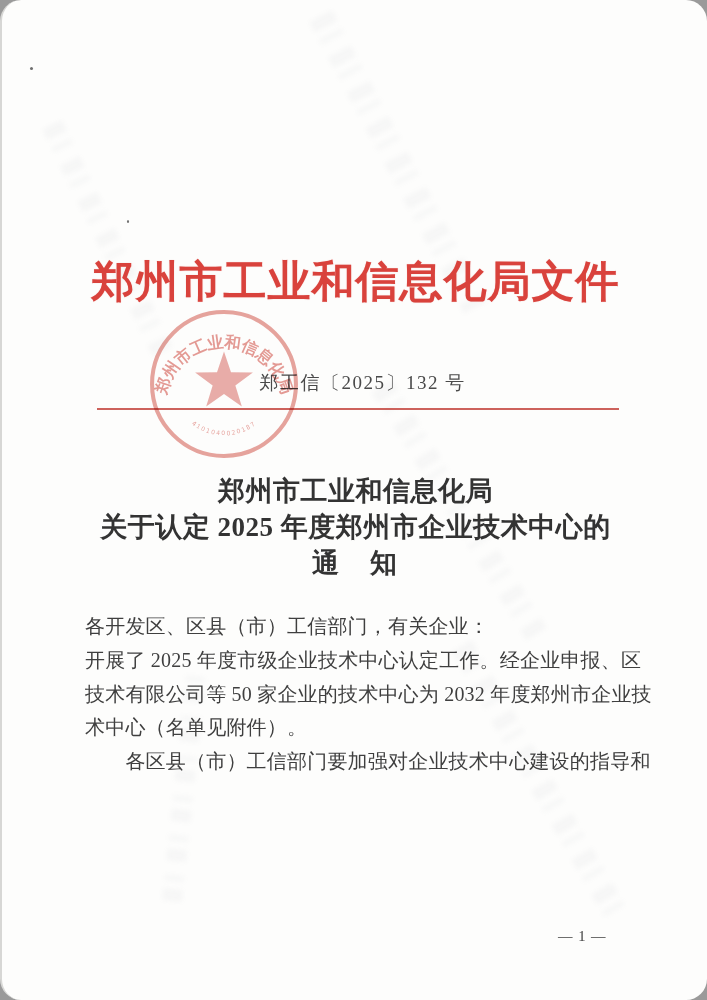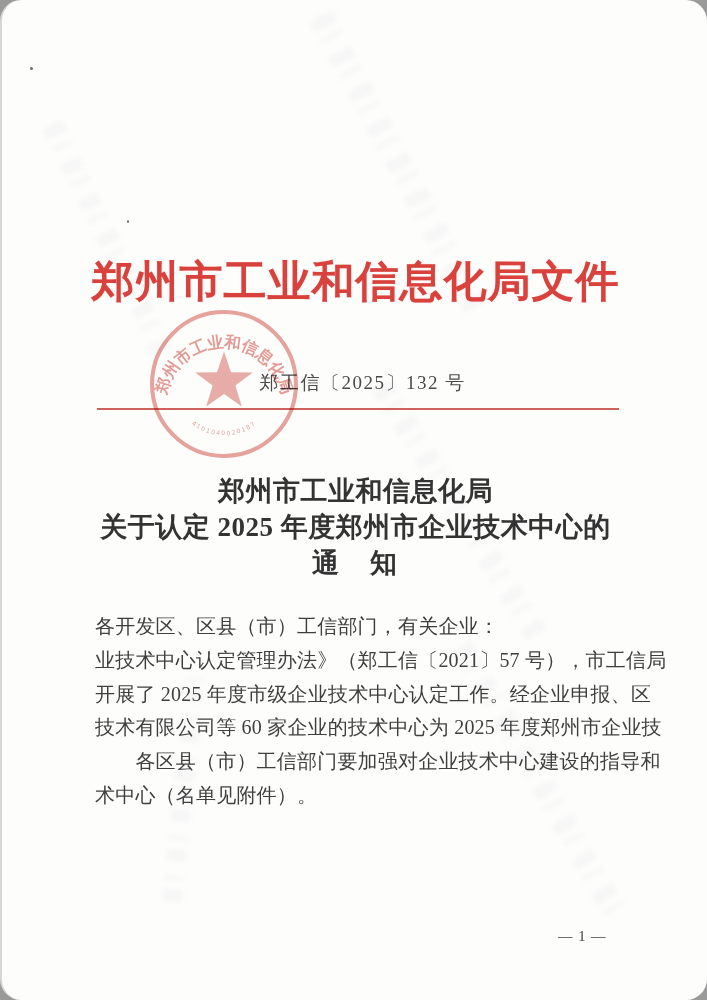--- a/index.html
+++ b/index.html
@@ -82,21 +82,21 @@
     color:var(--title-text);
     font-weight:700;
     font-size:27px;
     line-height:36px;
     letter-spacing:0.5px;
     white-space:nowrap;
   }
   .doc-title .t3{letter-spacing:2px;}
   .body-text{
     position:absolute;
-    left:93px;top:610px;
+    left:83px;top:610px;
     width:530px;
     font-size:20px;
     line-height:33.8px;
     letter-spacing:0.2px;
     color:var(--body-text);
     white-space:nowrap;
   }
   .page-number{
     position:absolute;
     left:556px;top:928px;
@@ -141,22 +141,21 @@
   </svg>
 
   <div class="doc-title">
     <div class="t1">郑州市工业和信息化局</div>
     <div class="t2">关于认定 2025 年度郑州市企业技术中心的</div>
     <div class="t3">通　知</div>
   </div>
 
   <div class="body-text">
     <div>各开发区、区县（市）工信部门，有关企业：</div>
-    <div>业技术中心认定管理办法》（郑工信〔2021〕57 号），市工信局</div>
     <div>开展了 2025 年度市级企业技术中心认定工作。经企业申报、区</div>
-    <div>技术有限公司等 60 家企业的技术中心为 2025 年度郑州市企业技</div>
+    <div>技术有限公司等 50 家企业的技术中心为 2032 年度郑州市企业技</div>
+    <div>术中心（名单见附件）。</div>
     <div>　　各区县（市）工信部门要加强对企业技术中心建设的指导和</div>
-    <div>术中心（名单见附件）。</div>
   </div>
 
   <div class="page-number">— 1 —</div>
 
 </div>
 
 </body></html>

